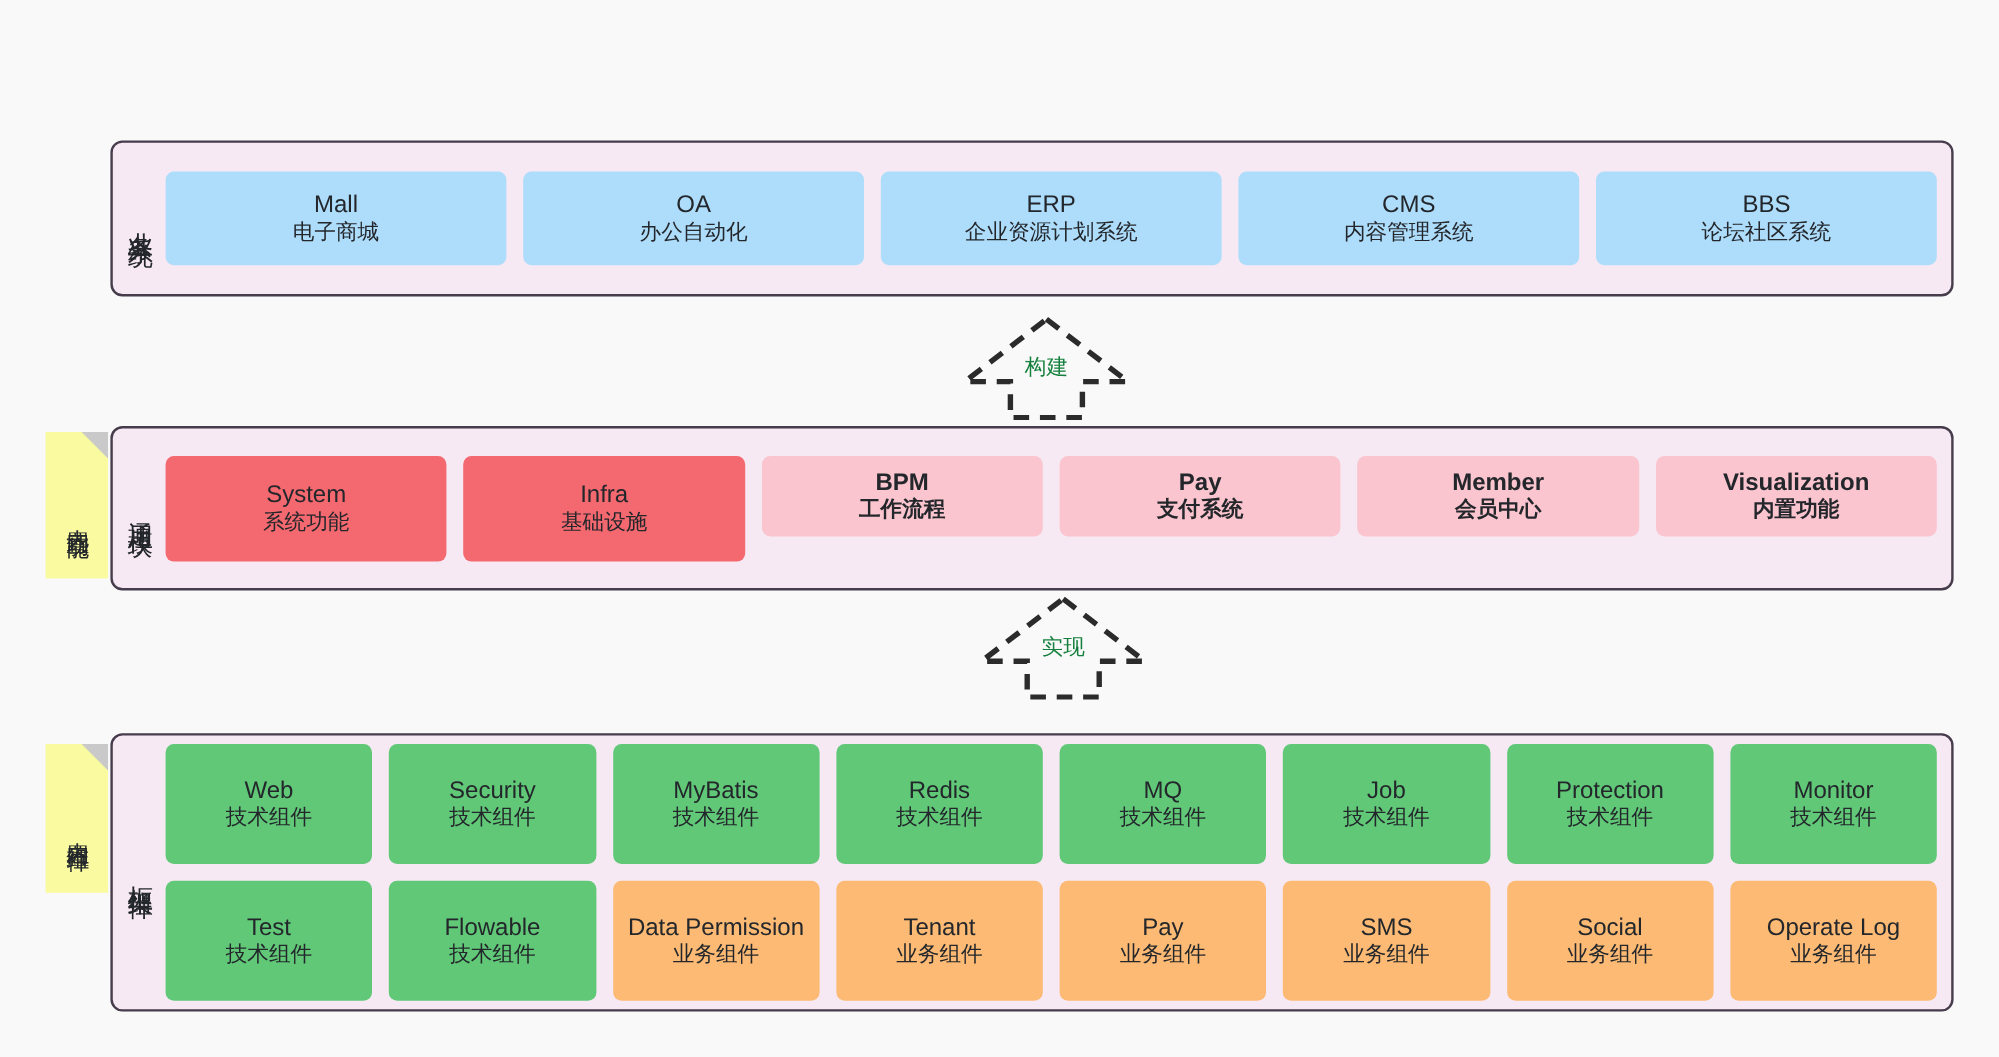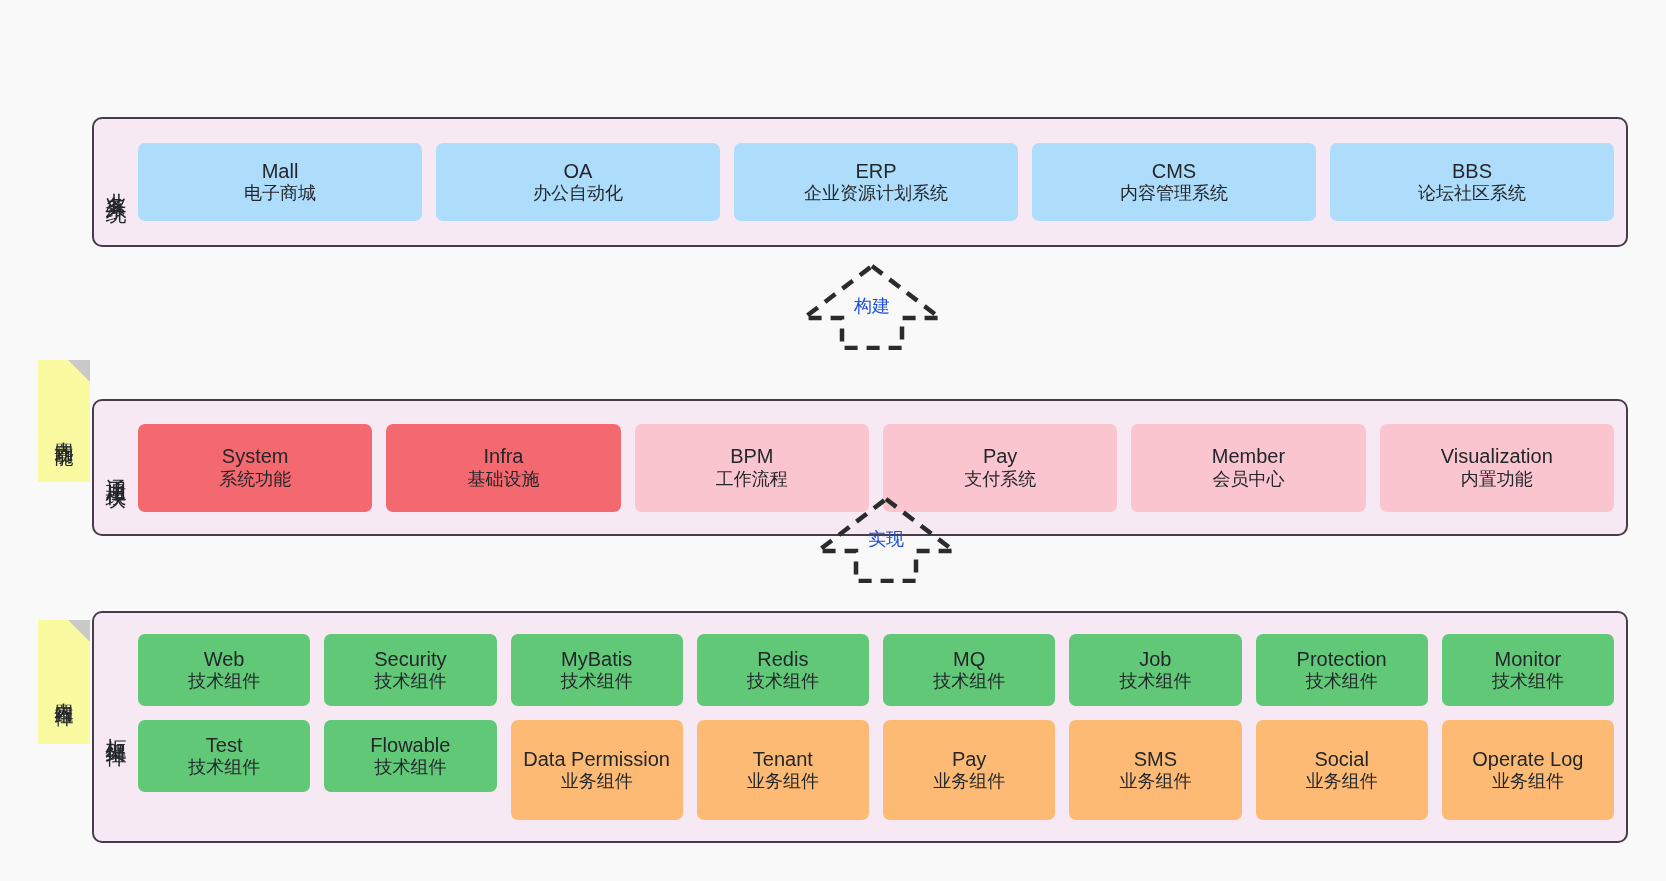--- a/index.html
+++ b/index.html
@@ -76,22 +76,22 @@
     color: #23272b;
     line-height: 1.22;
     padding: 4px 6px;
     user-select: none;
   }
   .box .t1 { font-size: 20px; }
   .box .t2 { font-size: 18px; }
 
   .blue   { background: #aedcfb; height: 78px; }
   .red    { background: #f4686f; height: 88px; }
-  .pink   { background: #fac5ce; height: 88px; }
-  .green  { background: #61c878; height: 72px; }
+  .pink   { background: #fac5ce; height: 67px; font-weight: bold; }
+  .green  { background: #61c878; height: 100px; }
   .mint   { background: #fdba74; height: 100px; }
 
   
   .note {
     position: absolute;
     box-sizing: border-box;
     background: #fafaa0;
     width: 52px;
     display: flex;
     align-items: center;
@@ -117,21 +117,21 @@
   .note .note-text { padding-top: 18px; }
 
   
   .arrow {
     position: absolute;
     z-index: 2;
   }
   .arrow-label {
     position: absolute;
     font-size: 18px;
-    color: #1d4ed8;
+    color: #15803d;
     background: transparent;
     user-select: none;
     white-space: nowrap;
   }
 </style>
 </head>
 <body>
 
 <div id="canvas">
 
@@ -168,21 +168,21 @@
       <path d="M 74 4 L 142 56 L 104 56 L 104 86 L 44 86 L 44 56 L 6 56 Z" fill="none" stroke="#2b2b2b" stroke-width="4.5" stroke-dasharray="13 9" stroke-linejoin="miter"></path>
     </svg>
   </div>
   <div class="arrow-label" style="left:854px; top:294px;">构建</div>
 
   <div class="note" style="left:38px; top:360px; height:122px;">
     <div class="fold"></div>
     <span class="note-text">内置功能</span>
   </div>
 
-  <div class="layer" id="layer-common" style="left:92px; top:355px; width:1536px; height:137px;margin-top:44px;">
+  <div class="layer" id="layer-common" style="left:92px; top:355px; width:1536px; height:137px;">
     <div class="layer-title">通用模块</div>
     <div class="layer-body">
       <div class="row">
         <div class="box red">
           <span class="t1">System</span>
           <span class="t2">系统功能</span>
         </div>
         <div class="box red">
           <span class="t1">Infra</span>
           <span class="t2">基础设施</span>

